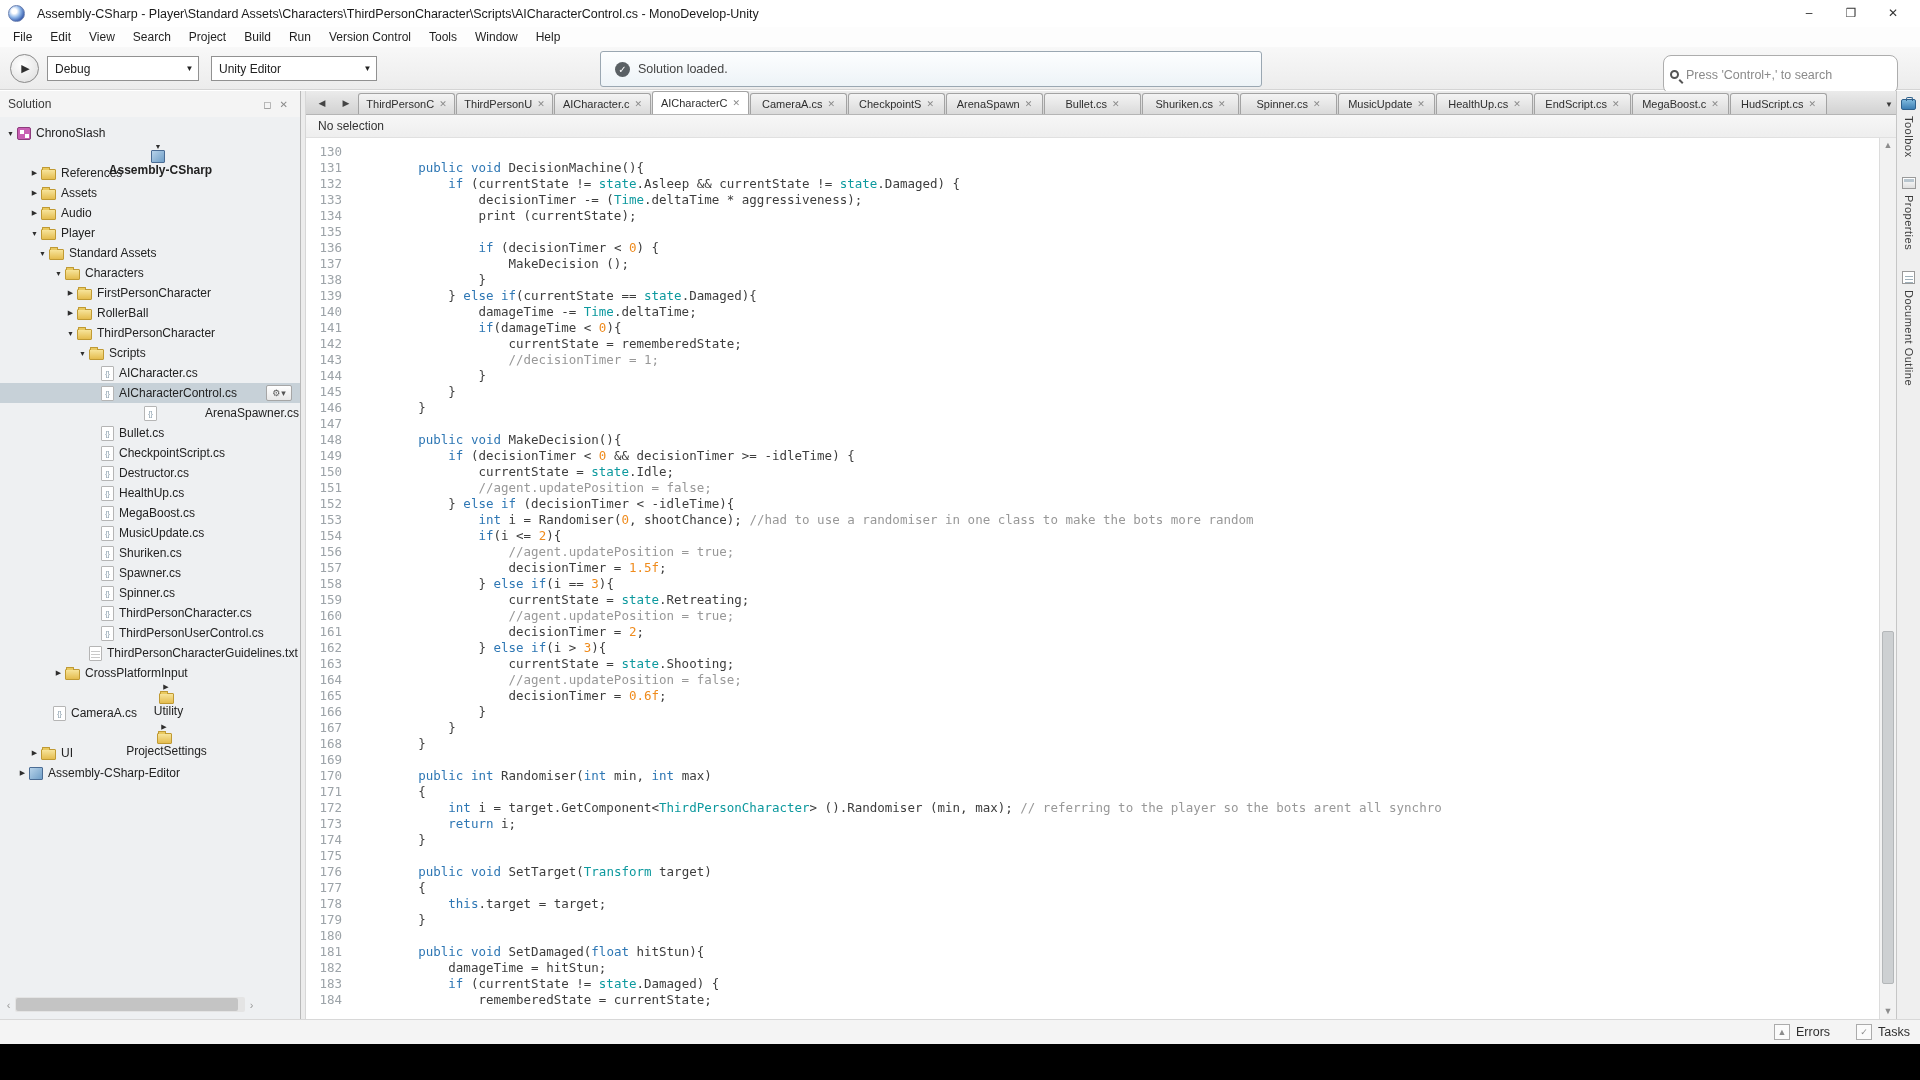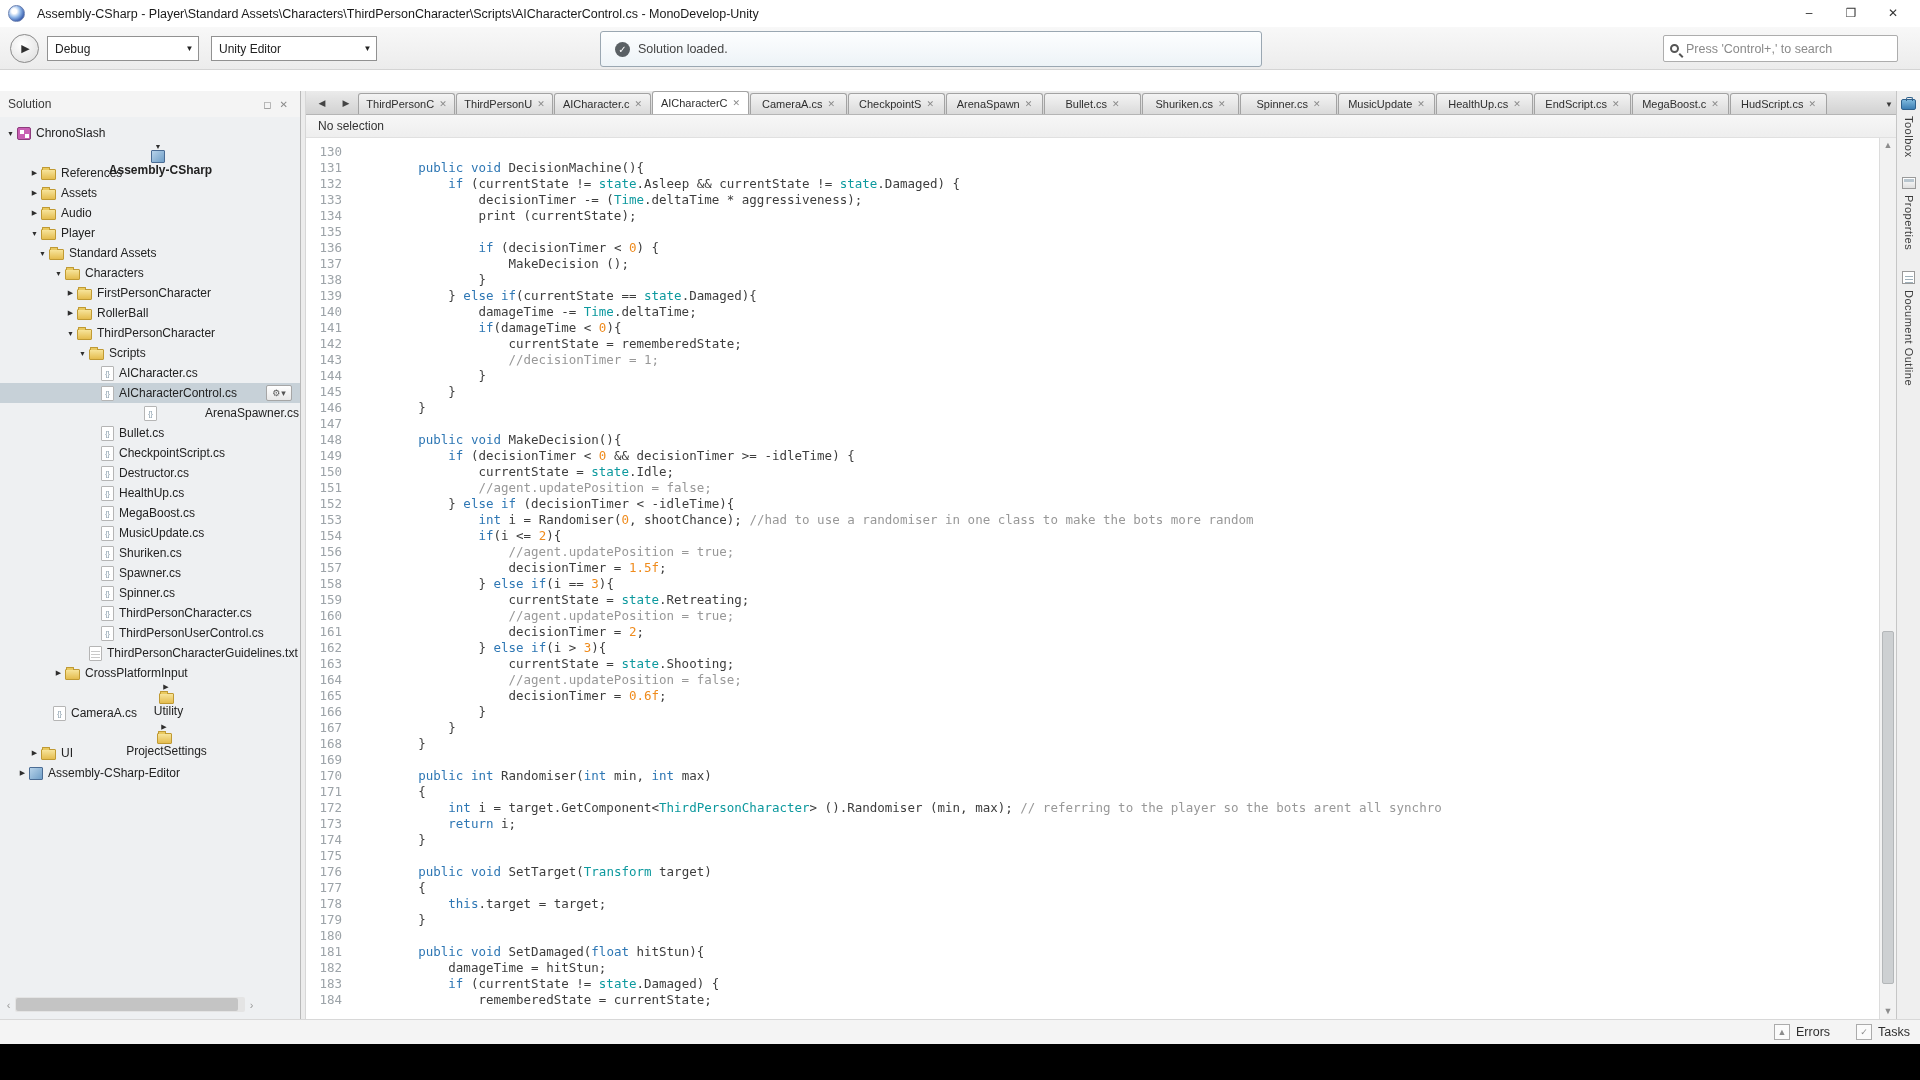--- a/index.html
+++ b/index.html
@@ -31,22 +31,22 @@
   .combo .combo-text { flex:1; padding-left:7px; }
   .combo .combo-arrow { width:17px; text-align:center; font-size:8px; color:#222; }
   #combo-config { left:47px;  width:152px; }
   #combo-target { left:211px; width:166px; }
   .status-pill { position:absolute; left:600px; top:4px; width:662px; height:36px; border:1px solid #9aa7b2;
                  border-radius:3px; background:linear-gradient(#fdfeff,#edf3f7);
                  display:flex; align-items:center; padding-left:14px; }
   .status-check { width:15px; height:15px; border-radius:50%; background:#5a6064; color:#fff; font-size:10px;
                   display:flex; align-items:center; justify-content:center; margin-right:8px; }
   .status-pill-text { font-size:12.5px; color:#444; }
-  .searchbox { position:absolute; right:22px; top:8px; width:235px; height:27px; border:1px solid #adadad;
-               border-radius:2px; background:#fff; display:flex; align-items:center; padding:0 6px; }
+  .searchbox { position:absolute; right:22px; top:8px; width:235px; height:39px; border:1px solid #adadad;
+               border-radius:8px; background:#fff; display:flex; align-items:center; padding:0 6px; }
   .mag { width:9px; height:9px; border:2px solid #555; border-radius:50%; position:relative; margin-right:7px; flex:none; }
   .mag::after { content:""; position:absolute; width:2px; height:5px; background:#555;
                 transform:rotate(-45deg); left:8px; top:7px; }
   .searchbox input { border:none; outline:none; width:100%; font-size:12.5px; color:#333;
                      font-family:"Liberation Sans", sans-serif; }
   .searchbox input::placeholder { color:#8a8a8a; }
 
   
   .main { position:absolute; top:91px; left:0; width:1920px; height:928px; display:flex; }
 
@@ -157,20 +157,33 @@
   <div class="titlebar">
     <div class="app-icon"></div>
     <div class="title-text">Assembly-CSharp - Player\Standard Assets\Characters\ThirdPersonCharacter\Scripts\AICharacterControl.cs - MonoDevelop-Unity</div>
     <div class="win-controls">
       <div class="win-btn">–</div>
       <div class="win-btn">❐</div>
       <div class="win-btn">✕</div>
     </div>
   </div>
 
+  <div class="menubar" id="menubar">
+      <span class="menu-item">File</span>
+      <span class="menu-item">Edit</span>
+      <span class="menu-item">View</span>
+      <span class="menu-item">Search</span>
+      <span class="menu-item">Project</span>
+      <span class="menu-item">Build</span>
+      <span class="menu-item">Run</span>
+      <span class="menu-item">Version Control</span>
+      <span class="menu-item">Tools</span>
+      <span class="menu-item">Window</span>
+      <span class="menu-item">Help</span>
+    </div>
 
   <div class="toolbar">
     <div class="play-btn">▶</div>
     <div class="combo" id="combo-config">
       <span class="combo-text">Debug</span>
       <span class="combo-arrow">▼</span>
     </div>
     <div class="combo" id="combo-target">
       <span class="combo-text">Unity Editor</span>
       <span class="combo-arrow">▼</span>

